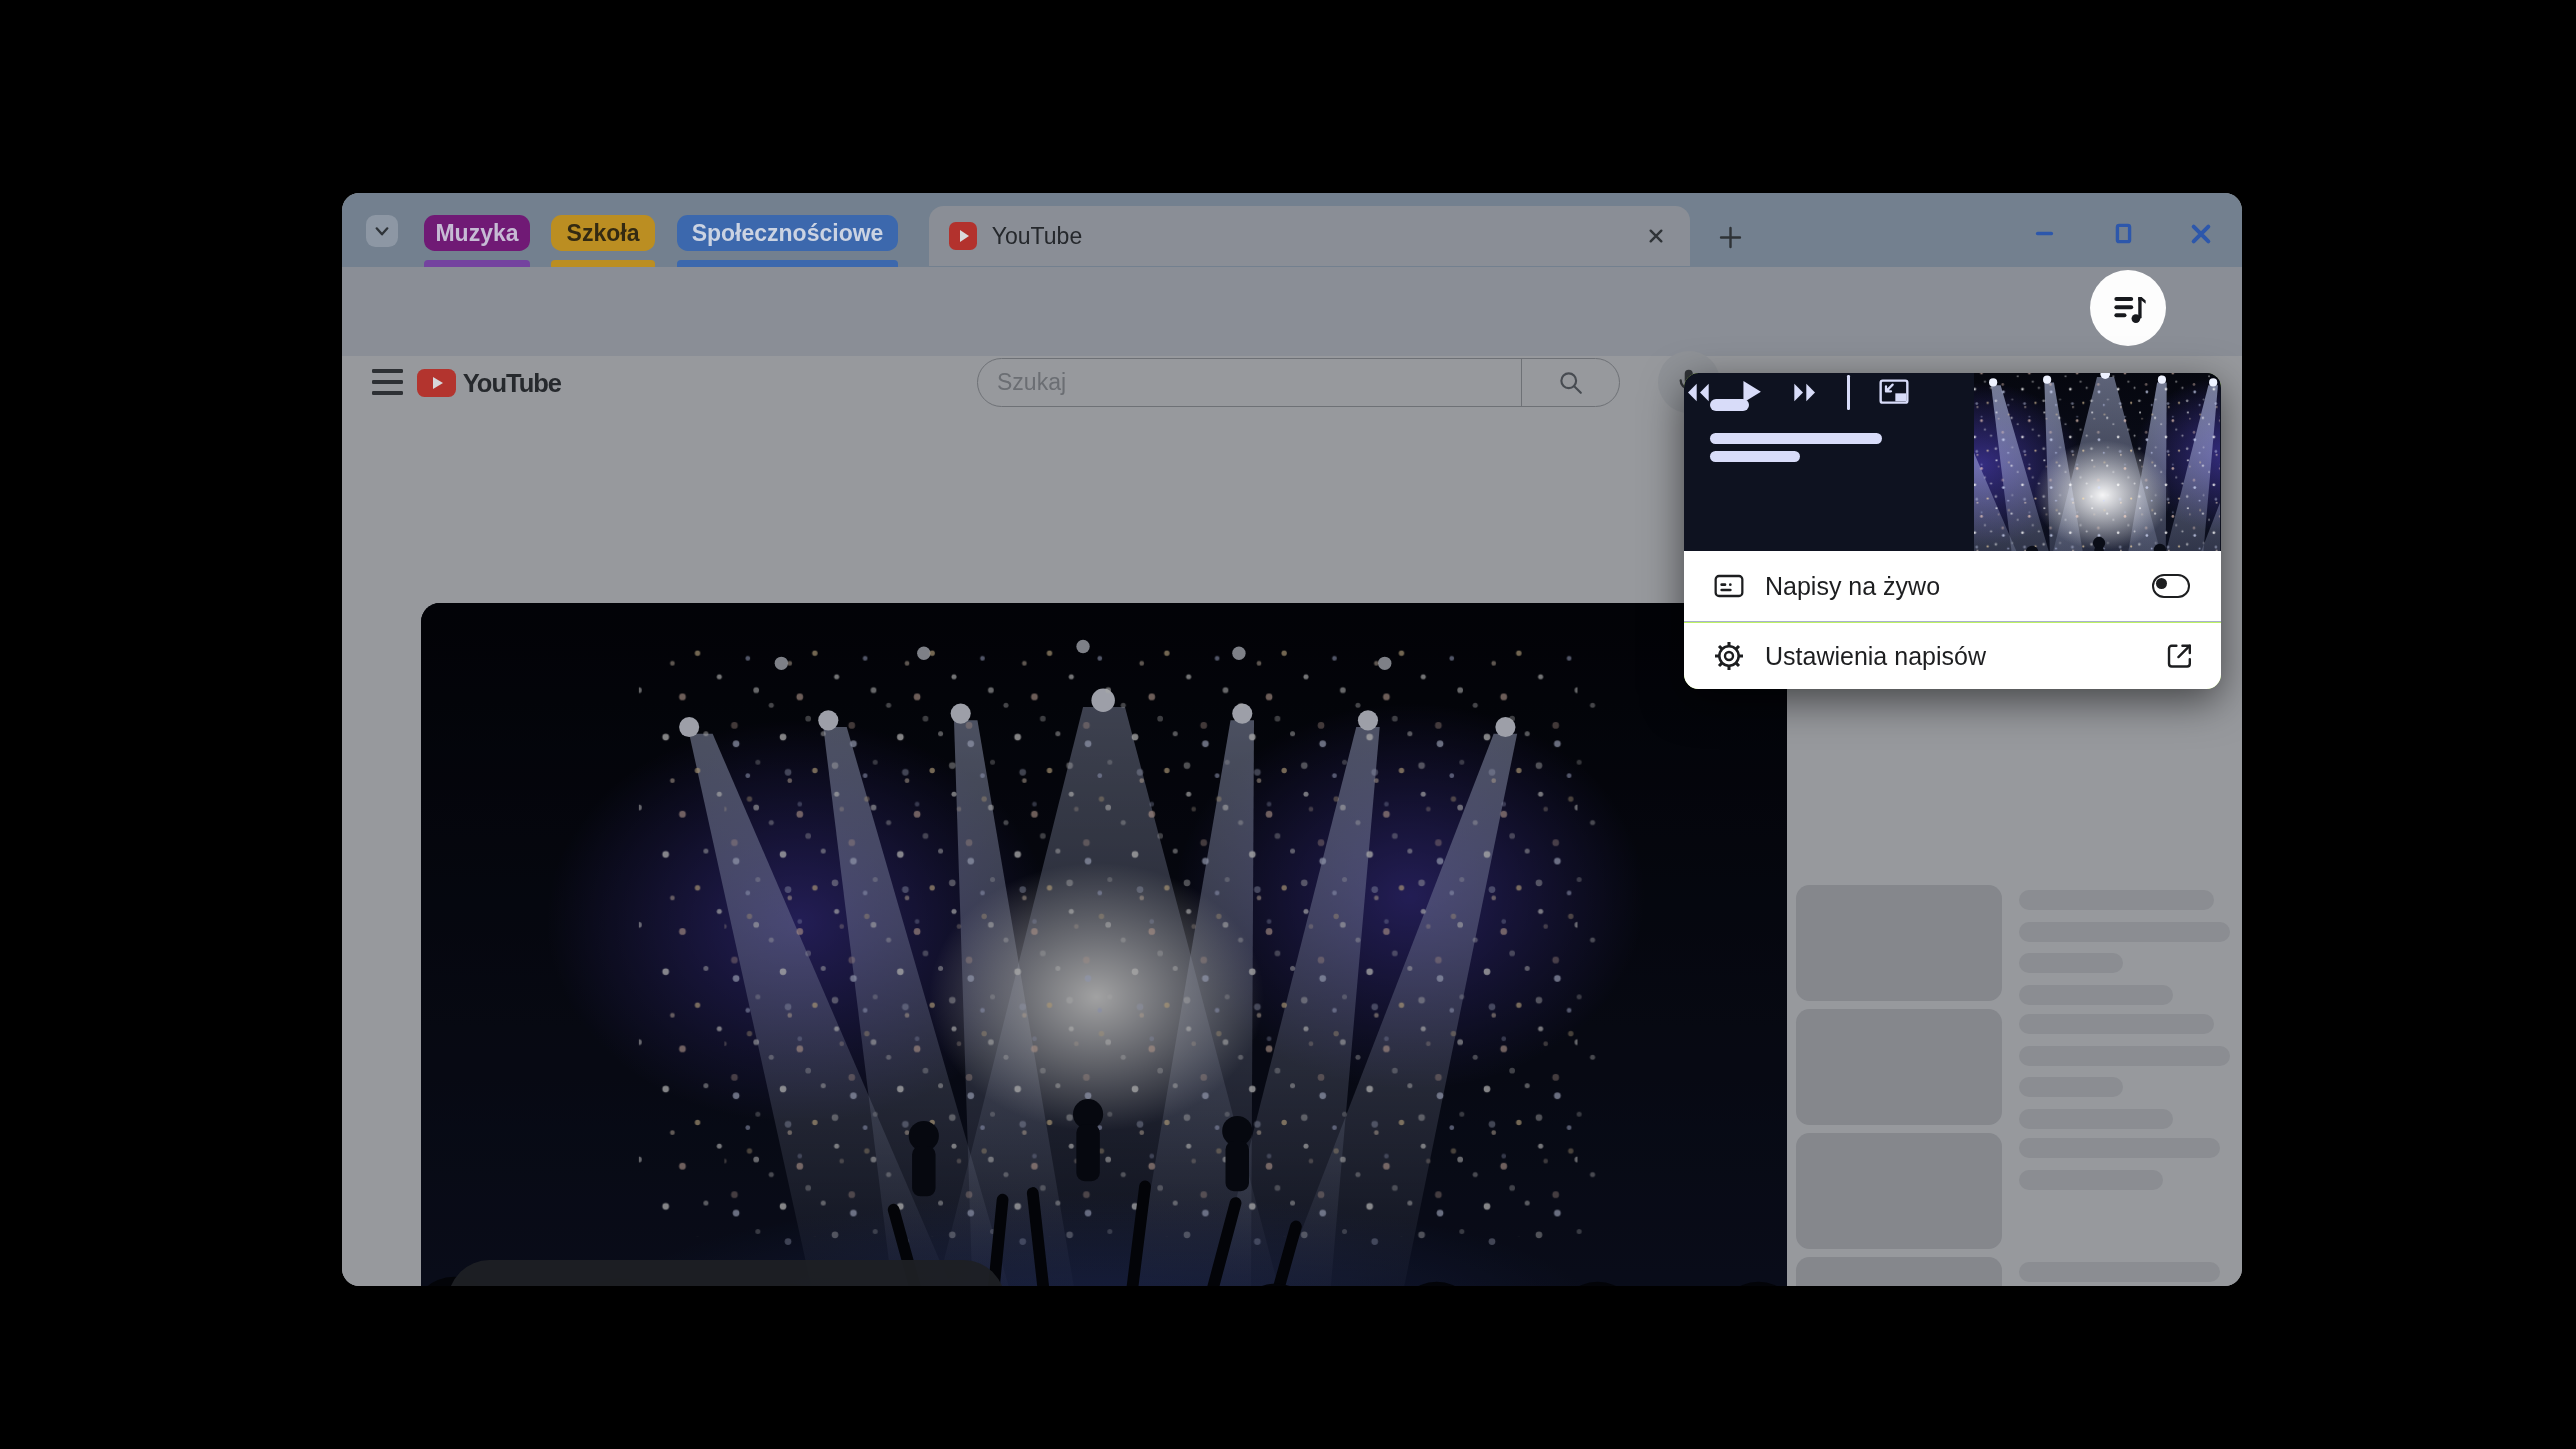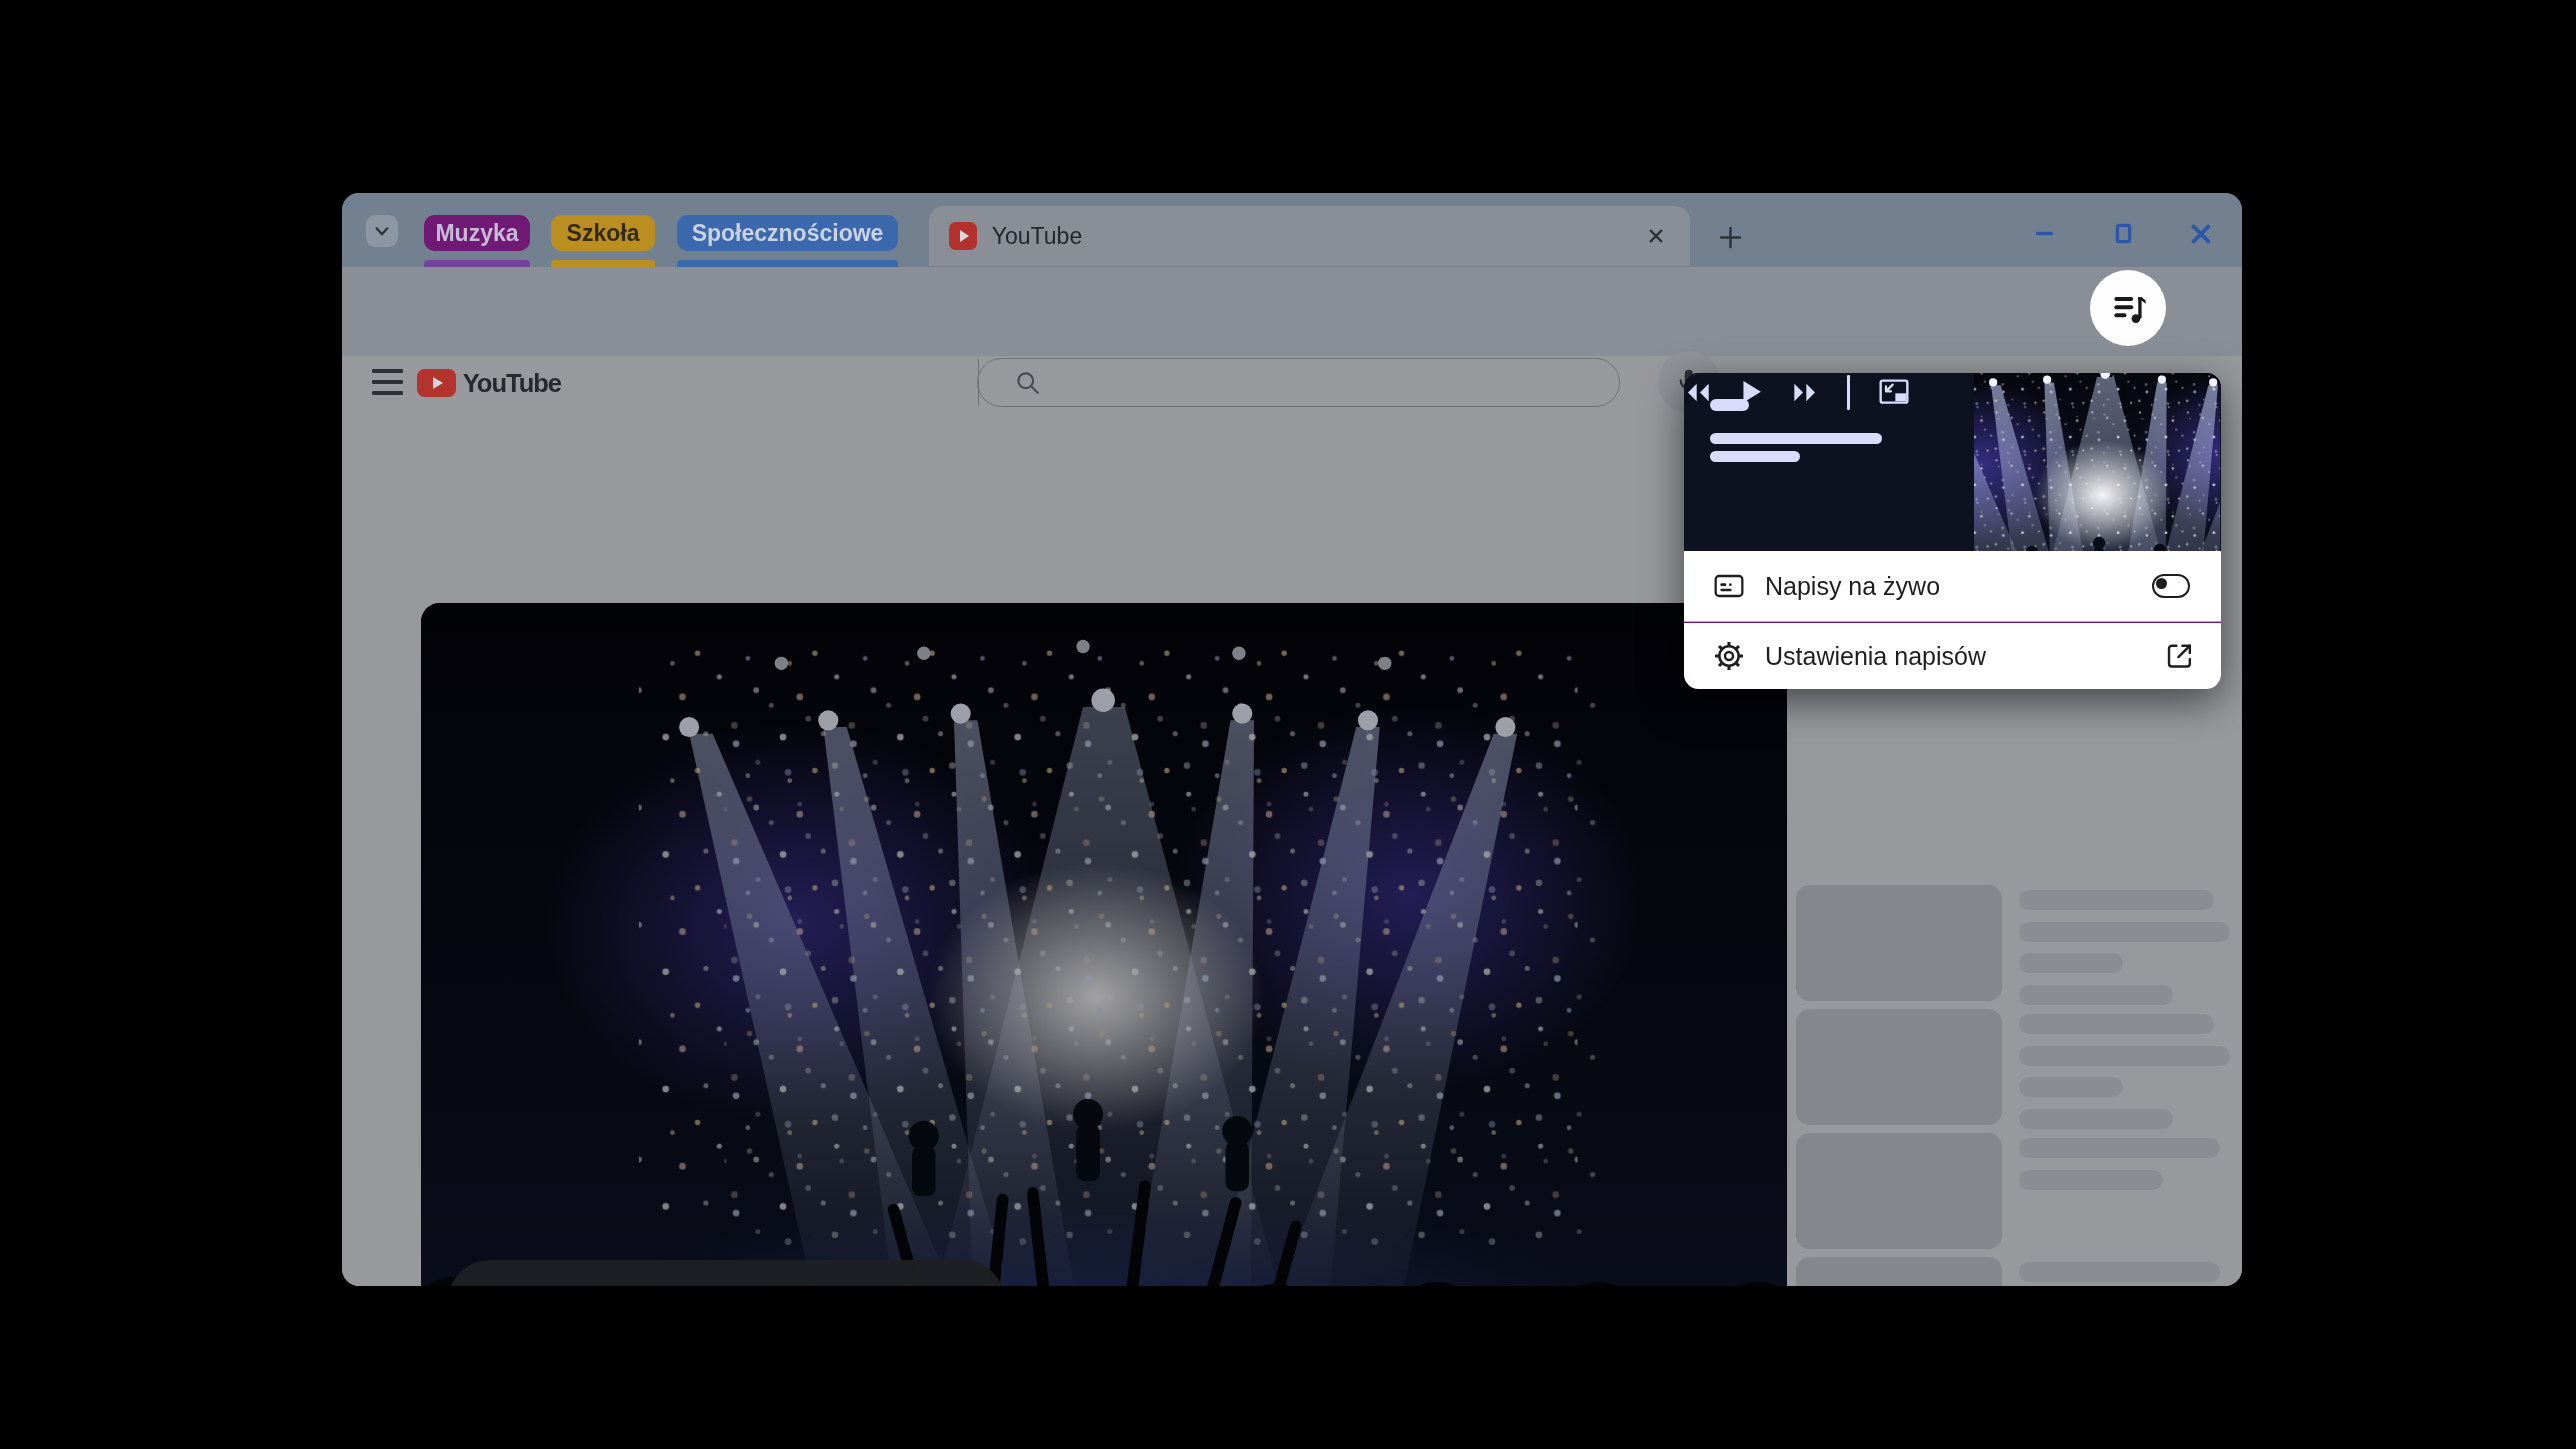--- a/index.html
+++ b/index.html
@@ -62,21 +62,21 @@
             background:rgba(30,32,36,.95);display:flex;align-items:center;}
   #castpill .ic{margin-left:34px;}
   
   .sk-item{left:1454px;width:437px;height:121px;}
   .sk-thumb{left:0;top:0;width:206px;height:116px;border-radius:13.4px;background:#85878c;}
   .sk-lines span{position:absolute;left:223px;height:20px;border-radius:10px;background:#8b8d92;}
   
   #mediaspot{left:2090px;top:270px;width:76px;height:76px;border-radius:50%;background:#fdfdfd;
              display:flex;align-items:center;justify-content:center;z-index:10;}
   #popup{left:1684px;top:373px;width:537px;height:316px;border-radius:14.8px;z-index:11;
-         box-shadow:0 12px 40px rgba(0,0,0,.55);background:#701a75;overflow:hidden;}
+         box-shadow:0 12px 40px rgba(0,0,0,.55);background:#bef264;overflow:hidden;}
   #popup-dark{left:0;top:0;width:100%;height:178px;background:#0e1220;}
   .skp{position:absolute;background:#d8dcf9;border-radius:8px;}
   #pd-controls{left:25.5px;top:119px;width:268px;height:38px;display:flex;align-items:center;gap:28px;}
   #pd-divider{width:2.7px;height:35px;background:#d8dcf9;border-radius:1.3px;}
   #pthumb{left:290px;top:0;width:246px;height:178px;overflow:hidden;}
   #pthumb svg{width:100%;height:100%;display:block;}
   .prow{left:0;width:100%;height:70px;background:#fff;display:flex;align-items:center;}
   #prow1{top:178px;}
   #prow2{top:250px;height:66px;}
   .prow .icbox{width:34px;height:34px;margin-left:28px;display:flex;align-items:center;justify-content:center;}
@@ -302,20 +302,23 @@
         <i></i>
         <i></i>
     </div>
     <div id="ytlogo" class="abs">
       <div id="ytbadge">
           <div class="tri"></div>
         </div>
       <div id="ytword">YouTube</div>
     </div>
     <div id="searchbar" class="abs">
+      <div id="searchfield">
+        <span id="searchph">Szukaj</span>
+      </div>
       <div id="searchbtn">
         <svg width="29.5" height="29.5" viewBox="0 0 44 44">
           <circle cx="19" cy="19" r="11" fill="none" stroke="#474b51" stroke-width="3.2"></circle>
           <line x1="27.5" y1="27.5" x2="37" y2="37" stroke="#474b51" stroke-width="3.2" stroke-linecap="round"></line>
         </svg>
       </div>
     </div>
     <div id="micbtn" class="abs">
       <svg width="29.5" height="29.5" viewBox="0 0 44 44">
         <rect x="16" y="4" width="12" height="22" rx="6" fill="#303337"></rect>

